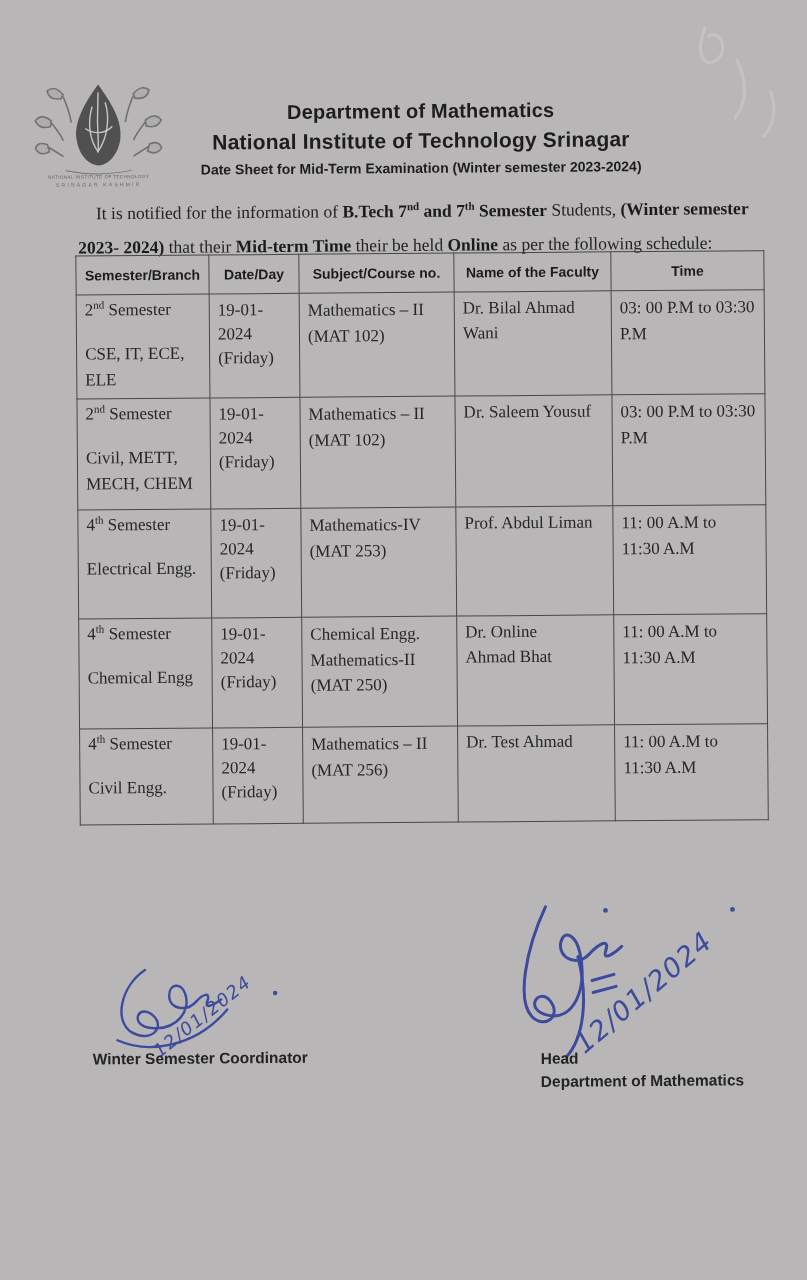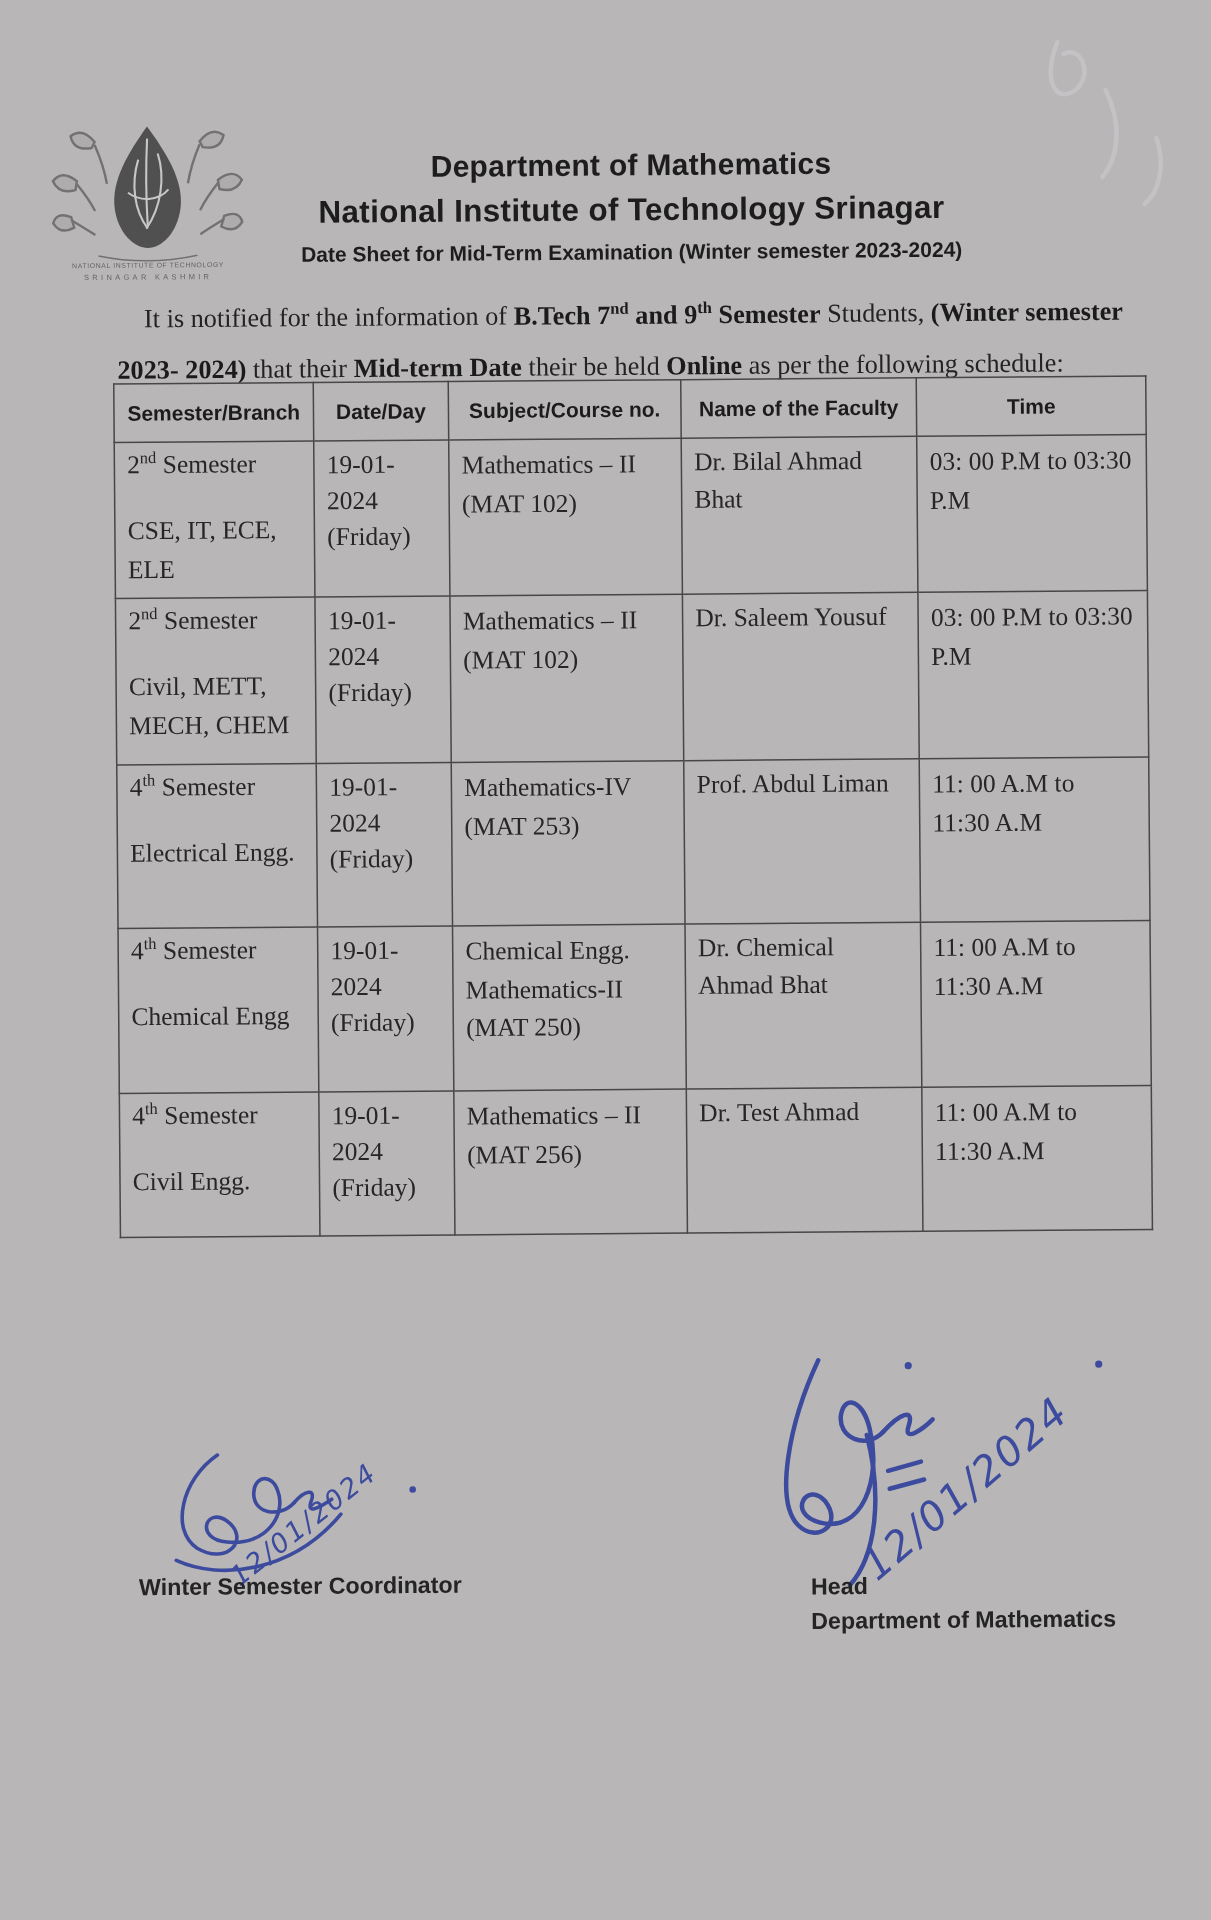--- a/index.html
+++ b/index.html
@@ -103,21 +103,21 @@
         <text class="emblem-caption" x="65" y="106" font-size="5" text-anchor="middle" letter-spacing="2.2">SRINAGAR  KASHMIR</text>
       </svg>
     </div>
 
     <div class="titles">
       <div class="t1">Department of Mathematics</div>
       <div class="t2">National Institute of Technology Srinagar</div>
       <div class="t3">Date Sheet for Mid-Term Examination (Winter semester 2023-2024)</div>
     </div>
 
-    <p class="notice"><span>It is notified for the information of </span><b><span>B.Tech 7</span><sup>nd</sup><span> and 9</span><sup>th</sup><span> Semester</span></b><span> Students, </span><b><span>(Winter semester 2023- 2024)</span></b><span> that their </span><b><span>Mid-term Date</span></b><span> their be held </span><b><span>Online</span></b><span> as per the following schedule:</span></p>
+    <p class="notice"><span>It is notified for the information of </span><b><span>B.Tech 7</span><sup>nd</sup><span> and 7</span><sup>th</sup><span> Semester</span></b><span> Students, </span><b><span>(Winter semester 2023- 2024)</span></b><span> that their </span><b><span>Mid-term Time</span></b><span> their be held </span><b><span>Online</span></b><span> as per the following schedule:</span></p>
 
     <table class="sched">
       <colgroup>
           <col class="c1">
           <col class="c2">
           <col class="c3">
           <col class="c4">
           <col class="c5">
         </colgroup>
       <tbody>
@@ -126,21 +126,21 @@
         <th>Date/Day</th>
         <th>Subject/Course no.</th>
         <th>Name of the Faculty</th>
         <th>Time</th>
       </tr>
 
       <tr class="r1">
         <td class="sem-cell"><span>2</span><sup>nd</sup><span> Semester</span><div class="branch">CSE, IT, ECE, ELE</div></td>
         <td class="date-cell"><span>19-01-2024</span><br><span>(Friday)</span></td>
         <td class="subj-cell subj-pad">Mathematics – II (MAT 102)</td>
-        <td class="fac-cell"><span>Dr. Bilal Ahmad</span><span class="l2">Bhat</span></td>
+        <td class="fac-cell"><span>Dr. Bilal Ahmad</span><span class="l2">Wani</span></td>
         <td class="time-cell">03: 00 P.M to 03:30 P.M</td>
       </tr>
 
       <tr class="r2">
         <td class="sem-cell"><span>2</span><sup>nd</sup><span> Semester</span><div class="branch">Civil, METT, MECH, CHEM</div></td>
         <td class="date-cell"><span>19-01-2024</span><br><span>(Friday)</span></td>
         <td class="subj-cell subj-pad">Mathematics – II (MAT 102)</td>
         <td class="fac-cell"><span>Dr. Saleem Yousuf</span><span class="l2"></span></td>
         <td class="time-cell">03: 00 P.M to 03:30 P.M</td>
       </tr>
@@ -150,21 +150,21 @@
         <td class="date-cell"><span>19-01-2024</span><br><span>(Friday)</span></td>
         <td class="subj-cell">Mathematics-IV (MAT 253)</td>
         <td class="fac-cell"><span>Prof. Abdul Liman</span><span class="l2"></span></td>
         <td class="time-cell">11: 00 A.M to 11:30 A.M</td>
       </tr>
 
       <tr class="r4">
         <td class="sem-cell"><span>4</span><sup>th</sup><span> Semester</span><div class="branch">Chemical Engg</div></td>
         <td class="date-cell"><span>19-01-2024</span><br><span>(Friday)</span></td>
         <td class="subj-cell">Chemical Engg. Mathematics-II (MAT 250)</td>
-        <td class="fac-cell"><span>Dr. Chemical</span><span class="l2">Ahmad Bhat</span></td>
+        <td class="fac-cell"><span>Dr. Online</span><span class="l2">Ahmad Bhat</span></td>
         <td class="time-cell">11: 00 A.M to 11:30 A.M</td>
       </tr>
 
       <tr class="r5">
         <td class="sem-cell"><span>4</span><sup>th</sup><span> Semester</span><div class="branch">Civil Engg.</div></td>
         <td class="date-cell"><span>19-01-2024</span><br><span>(Friday)</span></td>
         <td class="subj-cell">Mathematics – II (MAT 256)</td>
         <td class="fac-cell"><span>Dr. Test Ahmad</span><span class="l2"></span></td>
         <td class="time-cell">11: 00 A.M to 11:30 A.M</td>
       </tr>

